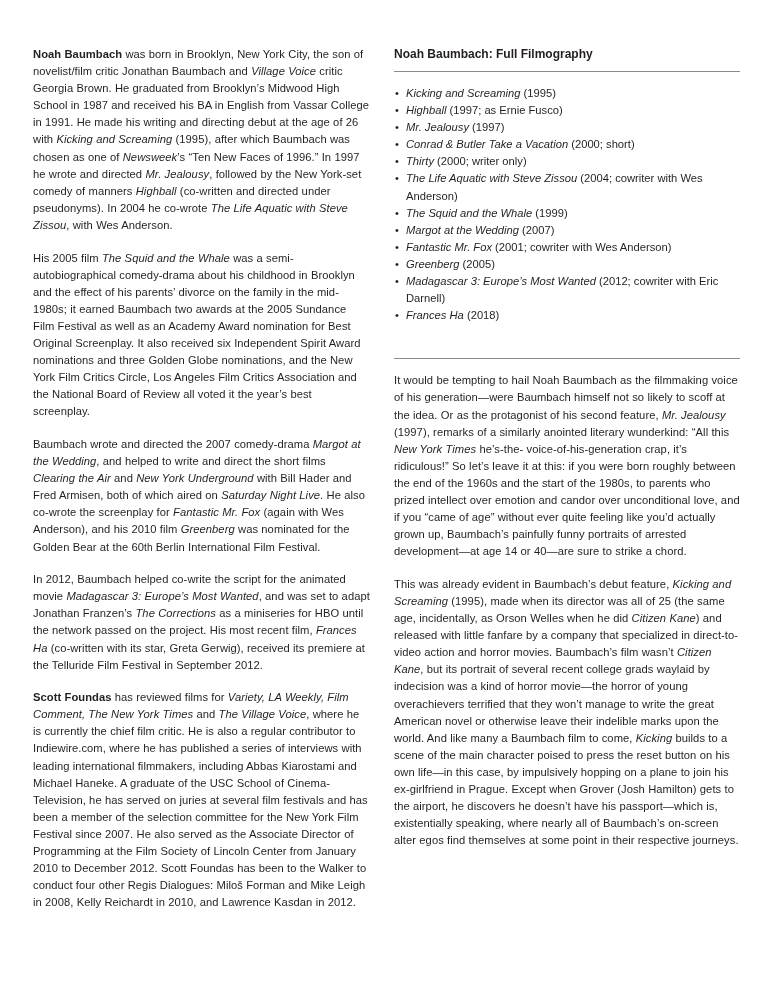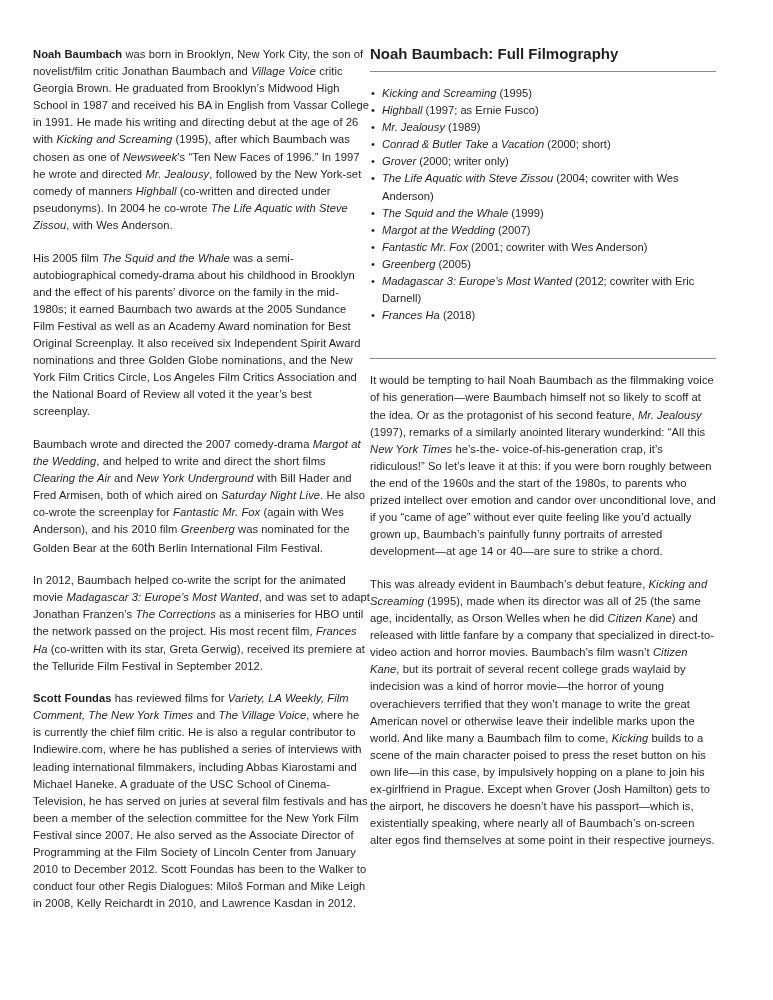--- a/index.html
+++ b/index.html
@@ -20,20 +20,21 @@
     height: 1000px;
     overflow: hidden;
     background: #ffffff;
   }
   .columns {
     position: absolute;
     left: 33px;
     top: 46px;
     width: 707px;
     display: flex;
+    gap: 24px;
     align-items: flex-start;
   }
   .col-left {
     width: 337px;
     flex: 0 0 337px;
   }
   .col-right {
     width: 346px;
     flex: 0 0 346px;
   }
@@ -43,25 +44,25 @@
     line-height: 17.1px;
     text-align: left;
     letter-spacing: 0.005em;
     word-spacing: 0.01em;
     color: #231f20;
   }
   p.body:last-child { margin-bottom: 0; }
   .lead-name { font-weight: bold; }
   em, i { font-style: italic; }
   .ordsuf {
-    font-size: 13px;
+    font-size: 10px;
     vertical-align: baseline;
   }
   .section-head {
-    font-size: 15px;
+    font-size: 12px;
     font-weight: bold;
     line-height: 16px;
     margin: 0 0 9px 0;
     color: #231f20;
   }
   .rule {
     height: 0;
     border: 0;
     border-top: 1.1px solid #8b8b8b;
     margin: 0 0 13px 0;
@@ -105,23 +106,23 @@
       </div>
 
     <div class="col-right">
 
       <div>
         <div class="section-head">Noah Baumbach: Full Filmography</div>
         <hr class="rule">
         <ul class="filmography" id="filmography-list">
             <li><span class="bullet">•</span><em>Kicking and Screaming</em><span> (1995)</span></li>
             <li><span class="bullet">•</span><em>Highball</em><span> (1997; as Ernie Fusco)</span></li>
-            <li><span class="bullet">•</span><em>Mr. Jealousy</em><span> (1989)</span></li>
+            <li><span class="bullet">•</span><em>Mr. Jealousy</em><span> (1997)</span></li>
             <li><span class="bullet">•</span><em>Conrad &amp; Butler Take a Vacation</em><span> (2000; short)</span></li>
-            <li><span class="bullet">•</span><em>Grover</em><span> (2000; writer only)</span></li>
+            <li><span class="bullet">•</span><em>Thirty</em><span> (2000; writer only)</span></li>
             <li><span class="bullet">•</span><em>The Life Aquatic with Steve Zissou</em><span> (2004; cowriter with Wes Anderson)</span></li>
             <li><span class="bullet">•</span><em>The Squid and the Whale</em><span> (1999)</span></li>
             <li><span class="bullet">•</span><em>Margot at the Wedding</em><span> (2007)</span></li>
             <li><span class="bullet">•</span><em>Fantastic Mr. Fox</em><span> (2001; cowriter with Wes Anderson)</span></li>
             <li><span class="bullet">•</span><em>Greenberg</em><span> (2005)</span></li>
             <li><span class="bullet">•</span><em>Madagascar 3: Europe’s Most Wanted</em><span> (2012; cowriter with Eric Darnell)</span></li>
             <li><span class="bullet">•</span><em>Frances Ha</em><span> (2018)</span></li>
           </ul>
       </div>
 

